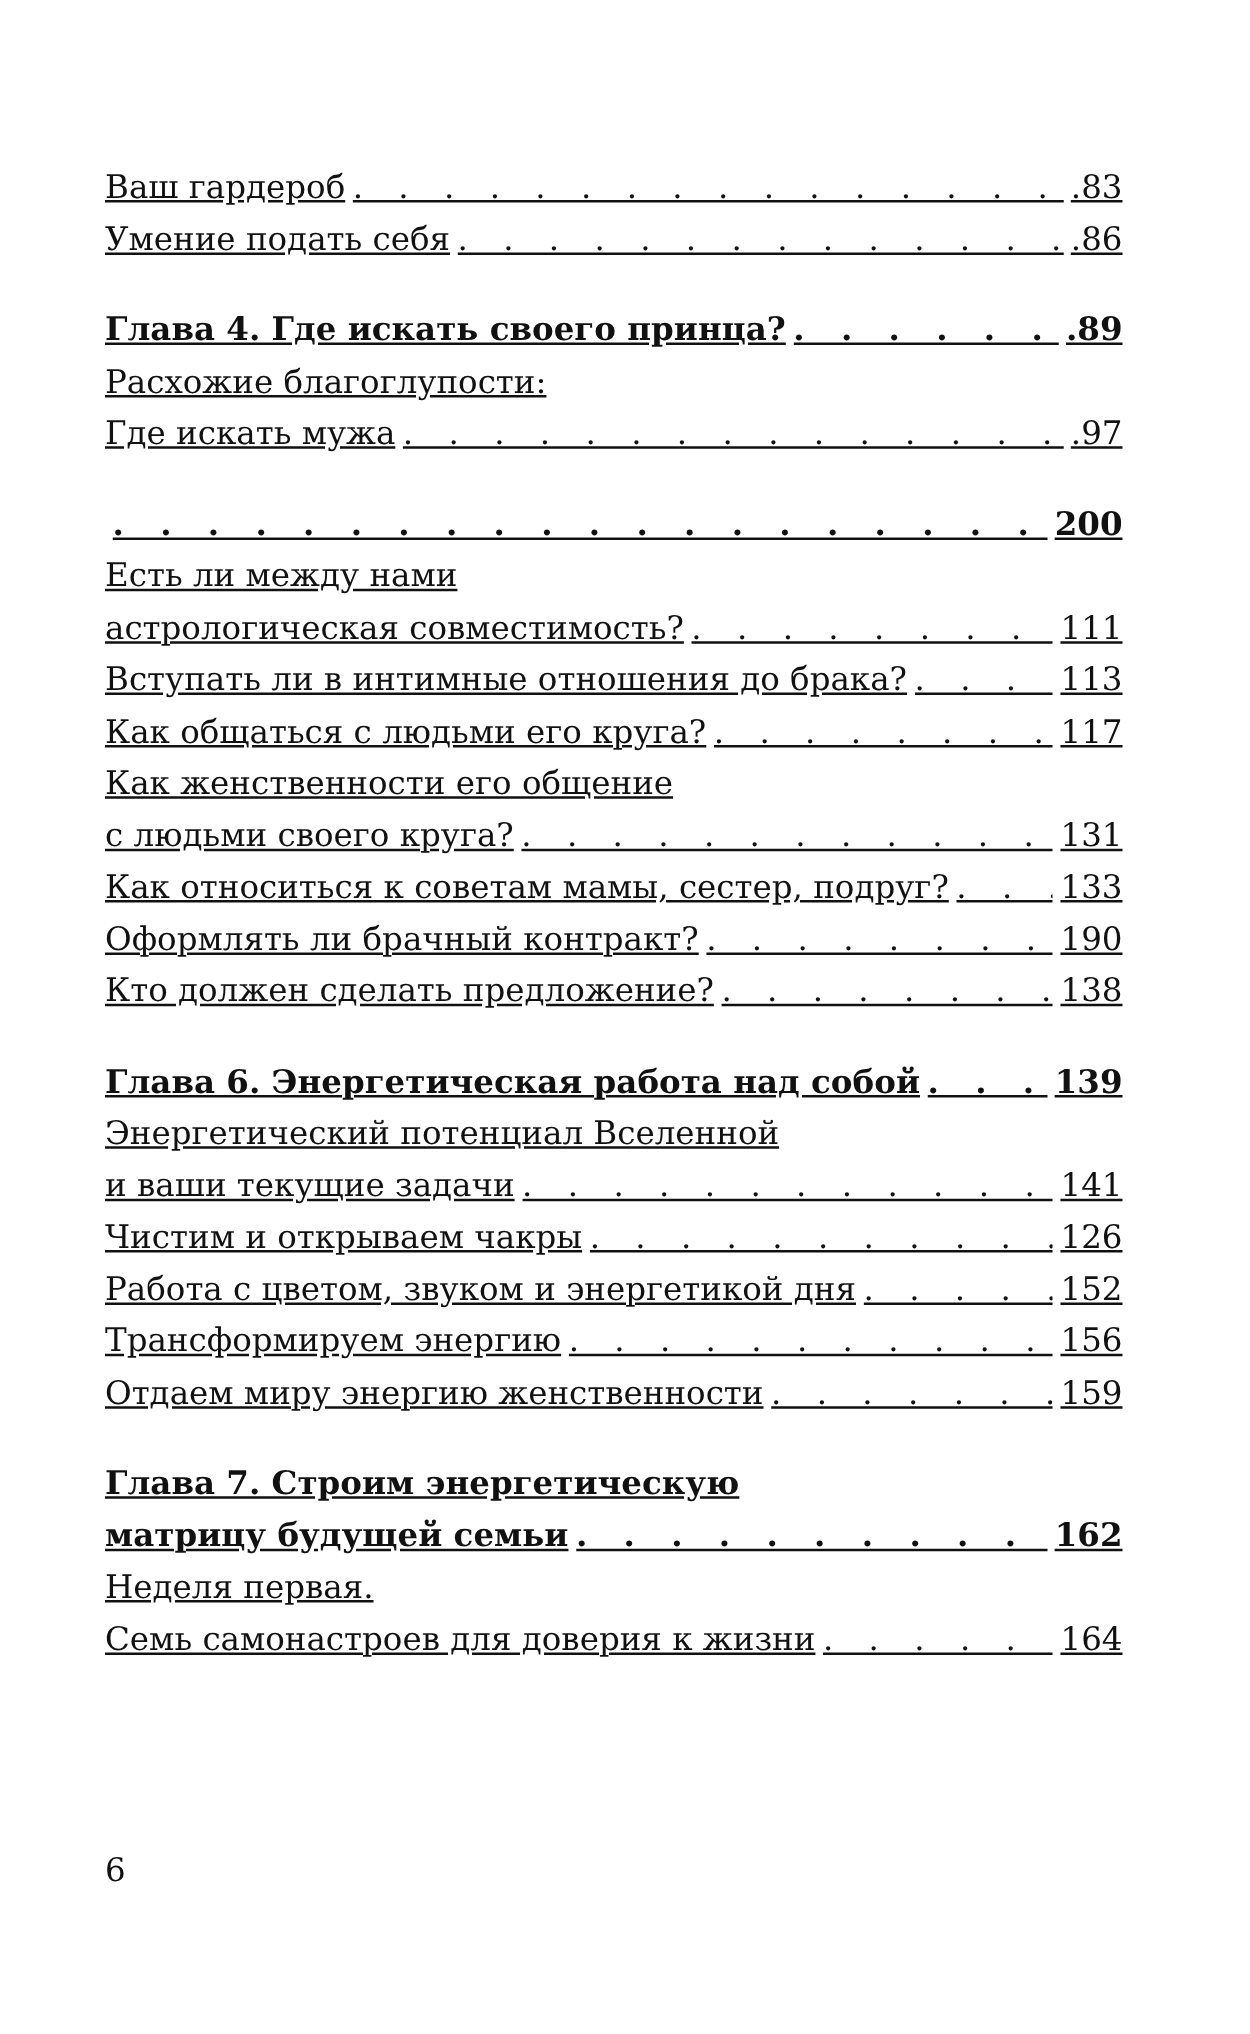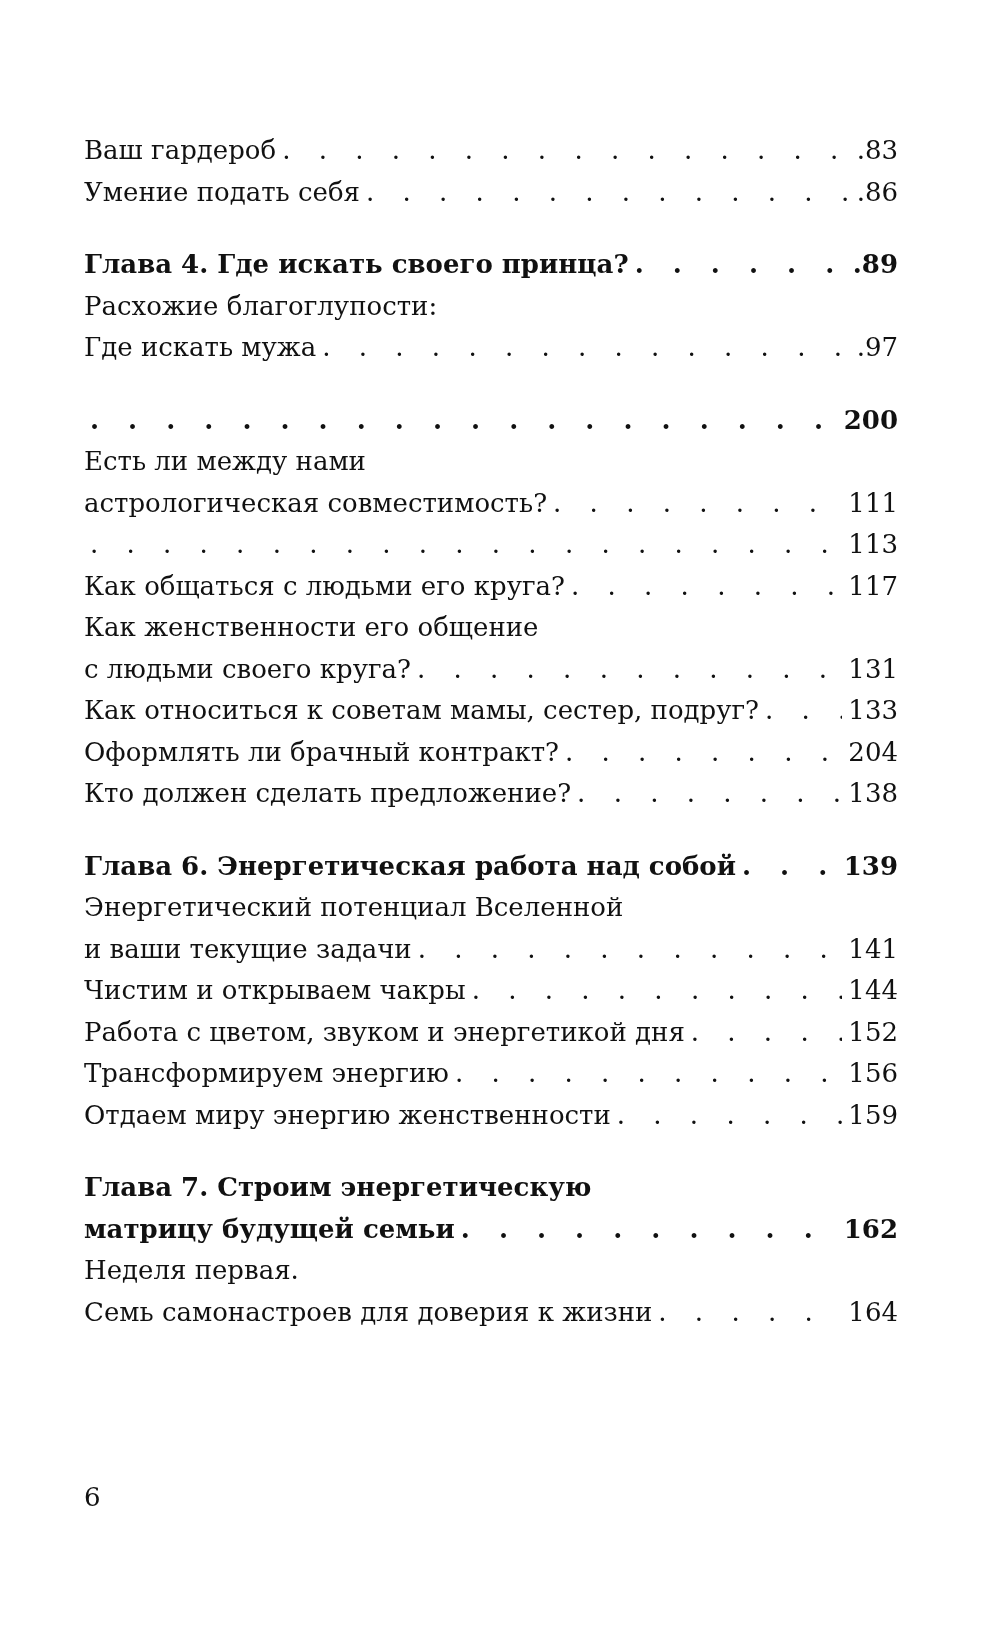--- a/index.html
+++ b/index.html
@@ -1,21 +1,21 @@
 <!DOCTYPE html>
 <html><head>
 <meta charset="utf-8">
 <style>
   html, body { margin:0; padding:0; }
   body {
     width:1000px; height:1627px; background:#ffffff; position:relative; overflow:hidden;
     font-family: "DejaVu Serif", "Liberation Serif", serif; color:#111;
   }
   .toc { position:absolute; left:84px; width:814px; top:130px; }
-  .row { display:flex; align-items:center; font-size:26px; line-height:41.5px; height:41.5px; white-space:nowrap; }
+  .row { display:flex; align-items:center; font-size:26px; line-height:41.5px; height:41.5px; white-space:nowrap;text-decoration:underline; }
   .row .t { flex:0 0 auto; }
   .row .dots { flex:1 1 auto; overflow:hidden; letter-spacing:10px; margin:0 6px; color:#111; }
   .row .dots::before { content:". . . . . . . . . . . . . . . . . . . . . . . . . . . . . . . . . . . . . . . . . . . . . . . . . . . . . . . . . . . . . . . . . . . . . . . . . . . . . . . . . . . . . . . . . . . . . . . . . . . . . . . . . . . . . . . . . . . ."; }
   .row .p { flex:0 0 auto; text-align:right; }
   .row.bold { font-weight:bold; }
   .gap { height:31px; }
   .page-num { position:absolute; left:84px; top:1482px; font-size:26px; }
 </style>
 </head>
 <body>
@@ -52,20 +52,21 @@
     </div>
     <div class="row">
       <span class="t">Есть ли между нами</span>
     </div>
     <div class="row">
       <span class="t">астрологическая совместимость?</span>
       <span class="dots"></span>
       <span class="p">111</span>
     </div>
     <div class="row">
+      <span class="t">Вступать ли в интимные отношения до брака?</span>
       <span class="dots"></span>
       <span class="p">113</span>
     </div>
     <div class="row">
       <span class="t">Как общаться с людьми его круга?</span>
       <span class="dots"></span>
       <span class="p">117</span>
     </div>
     <div class="row">
       <span class="t">Как женственности его общение</span>
@@ -76,21 +77,21 @@
       <span class="p">131</span>
     </div>
     <div class="row">
       <span class="t">Как относиться к советам мамы, сестер, подруг?</span>
       <span class="dots"></span>
       <span class="p">133</span>
     </div>
     <div class="row">
       <span class="t">Оформлять ли брачный контракт?</span>
       <span class="dots"></span>
-      <span class="p">204</span>
+      <span class="p">190</span>
     </div>
     <div class="row">
       <span class="t">Кто должен сделать предложение?</span>
       <span class="dots"></span>
       <span class="p">138</span>
     </div>
     <div class="gap"></div>
     <div class="row bold">
       <span class="t">Глава 6. Энергетическая работа над собой</span>
       <span class="dots"></span>
@@ -100,21 +101,21 @@
       <span class="t">Энергетический потенциал Вселенной</span>
     </div>
     <div class="row">
       <span class="t">и ваши текущие задачи</span>
       <span class="dots"></span>
       <span class="p">141</span>
     </div>
     <div class="row">
       <span class="t">Чистим и открываем чакры</span>
       <span class="dots"></span>
-      <span class="p">144</span>
+      <span class="p">126</span>
     </div>
     <div class="row">
       <span class="t">Работа с цветом, звуком и энергетикой дня</span>
       <span class="dots"></span>
       <span class="p">152</span>
     </div>
     <div class="row">
       <span class="t">Трансформируем энергию</span>
       <span class="dots"></span>
       <span class="p">156</span>

